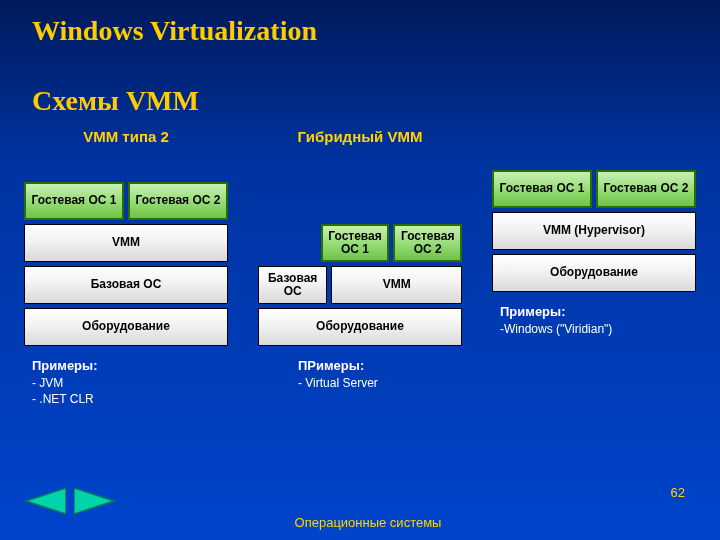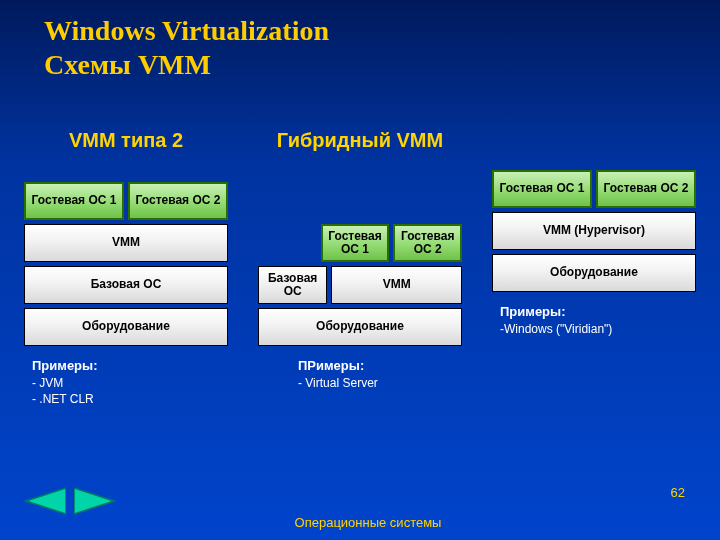--- a/index.html
+++ b/index.html
@@ -9,36 +9,36 @@
     font-family: Arial, sans-serif;
     color: #fff;
     position: relative;
   }
   .title {
     font-family: 'Times New Roman', serif;
     font-size: 28px;
     font-weight: bold;
     color: #ffcc00;
     line-height: 1.2;
-    padding: 14px 0 0 44px;
+    padding: 14px 0 0 32px;
   }
-  .title .line2 { display: block; }
+  .title .line2 { display: block; margin-top: 36px; }
   .cols {
     position: absolute;
     top: 128px;
     left: 24px;
     right: 24px;
     display: flex;
     gap: 30px;
   }
   .col { flex: 1; display: flex; flex-direction: column; }
   .colhead {
     color: #ffd400;
     font-weight: bold;
-    font-size: 20px;
+    font-size: 15px;
     text-align: center;
     min-height: 36px;
     margin-bottom: 18px;
     line-height: 1.2;
   }
   .row { display: flex; gap: 4px; height: 38px; margin-bottom: 4px; }
   .box {
     background: linear-gradient(to bottom, #fff 0%, #f2f2f2 45%, #d9d9d9 100%);
     border: 1.5px solid #000;
     color: #000;

